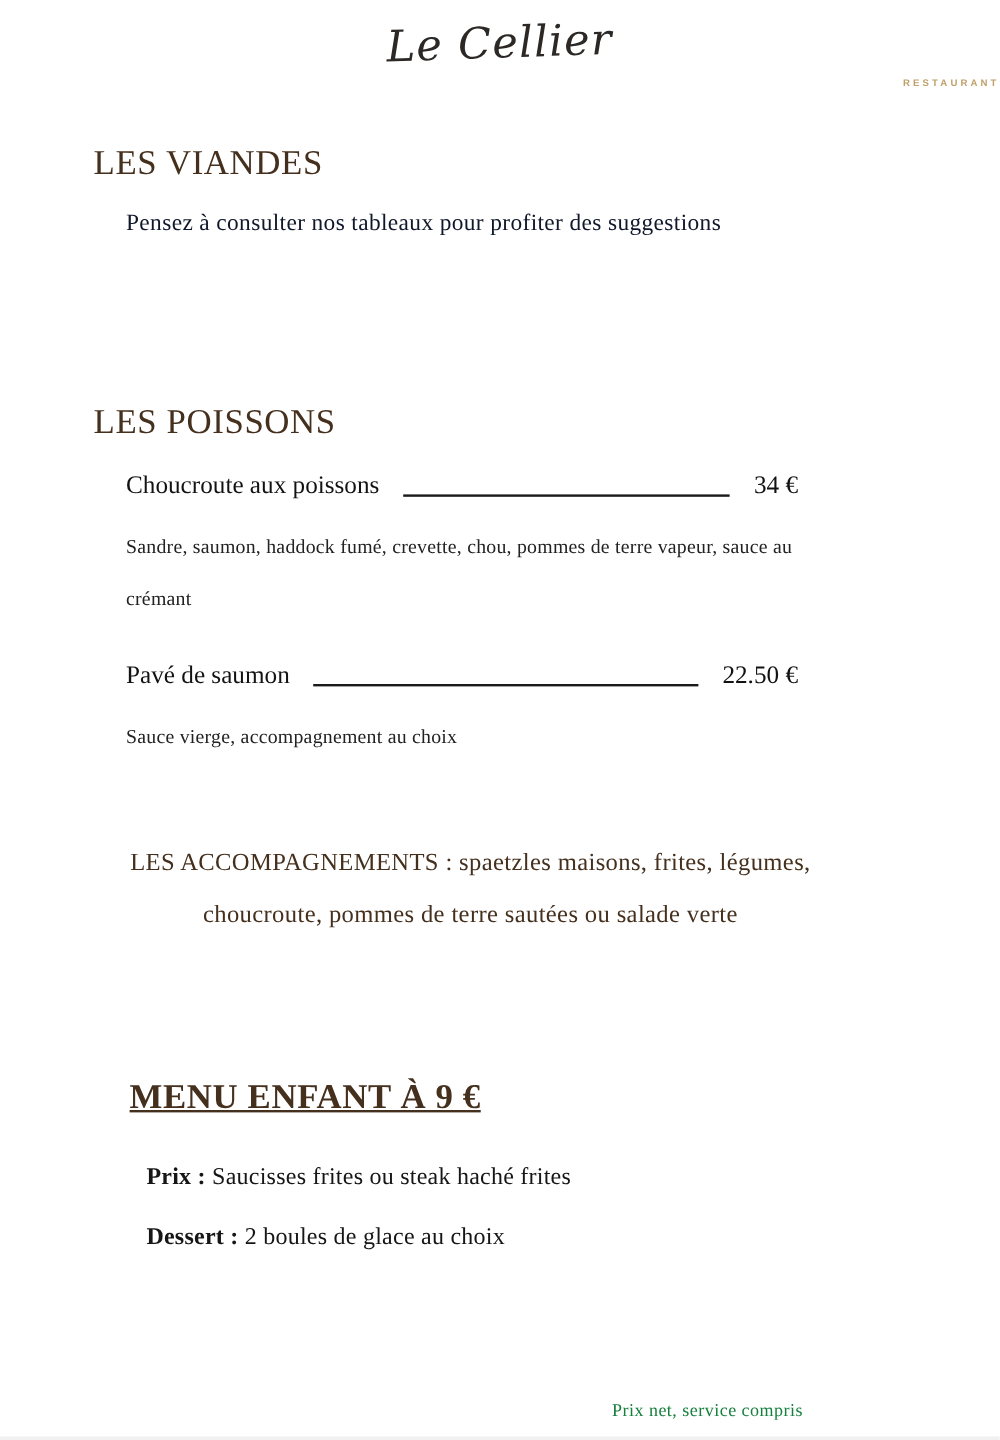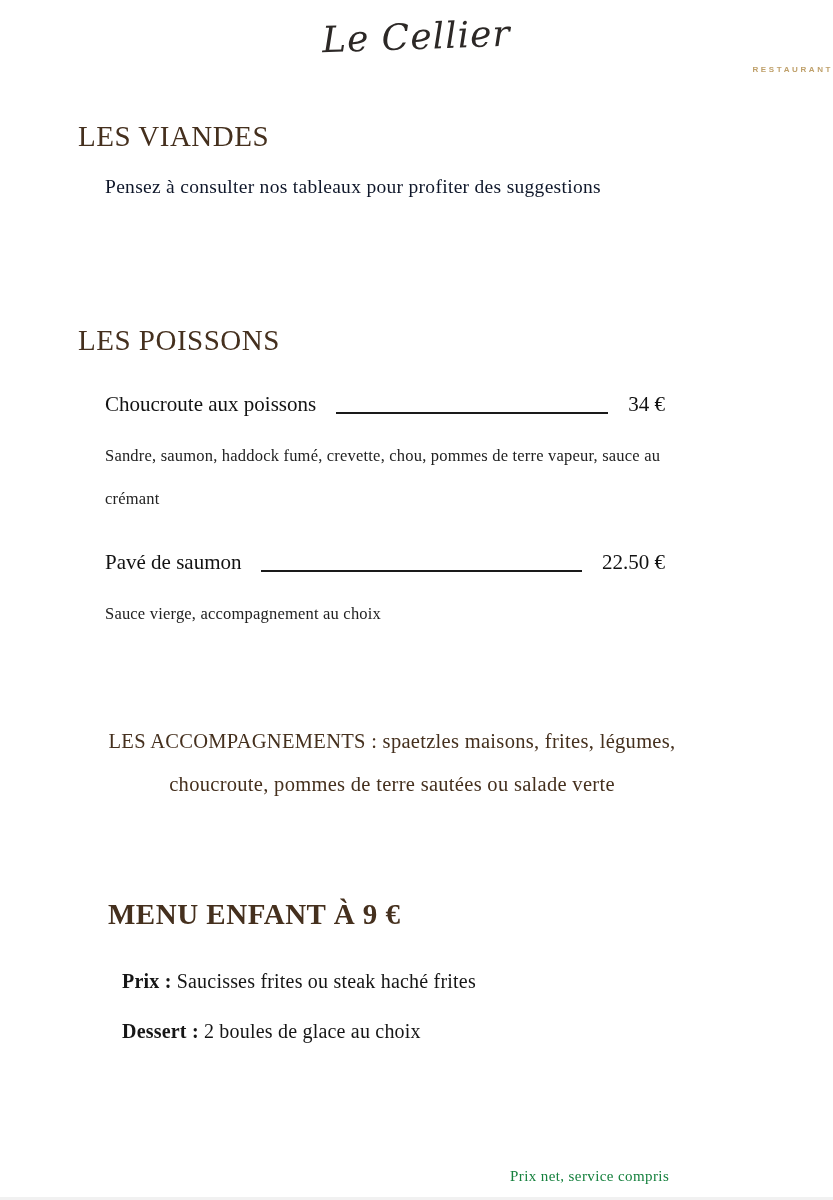--- a/index.html
+++ b/index.html
@@ -47,21 +47,21 @@
 
   
   .section-title{
     position:absolute;
     font-size:29px;
     letter-spacing:0.5px;
     color:var(--heading);
     font-weight:500;
   }
   #title-viandes{left:78px;top:120px;}
-  #title-poissons{left:78px;top:324px;}
+  #title-poissons{left:78px;top:336px;}
 
   .note{
     position:absolute;left:89px;top:176px;
     font-size:19.5px;color:#0f172a;letter-spacing:0.3px;margin-left:16px;
   }
 
   
   .dish{position:absolute;left:105px;width:560px;}
   #dish-0{top:392px;}
   #dish-1{top:550px;}
@@ -76,31 +76,32 @@
   .dish-price{white-space:nowrap;}
   .dish-desc{
     margin-top:17px;
     font-size:16.5px;color:#222222;
     line-height:43px;letter-spacing:0.2px;
     max-width:600px;
   }
 
   
   .accomp{
-    position:absolute;left:78px;top:720px;width:628px;
+    position:absolute;left:78px;top:698px;width:628px;
     text-align:center;
     font-size:20.5px;color:var(--heading);
     line-height:43px;letter-spacing:0.3px;
   }
 
   
   #title-menu-enfant{
     position:absolute;left:108px;top:898px;
     font-size:29px;font-weight:bold;color:var(--heading);
     letter-spacing:0.5px;
+    text-decoration:underline;
   }
   .kid-item{
     position:absolute;left:122px;
     font-size:20px;color:#161616;letter-spacing:0.2px;
   }
   #kid-item-0{top:970px;}
   #kid-item-1{top:1020px;}
   .kid-label{font-weight:bold;}
 
   

